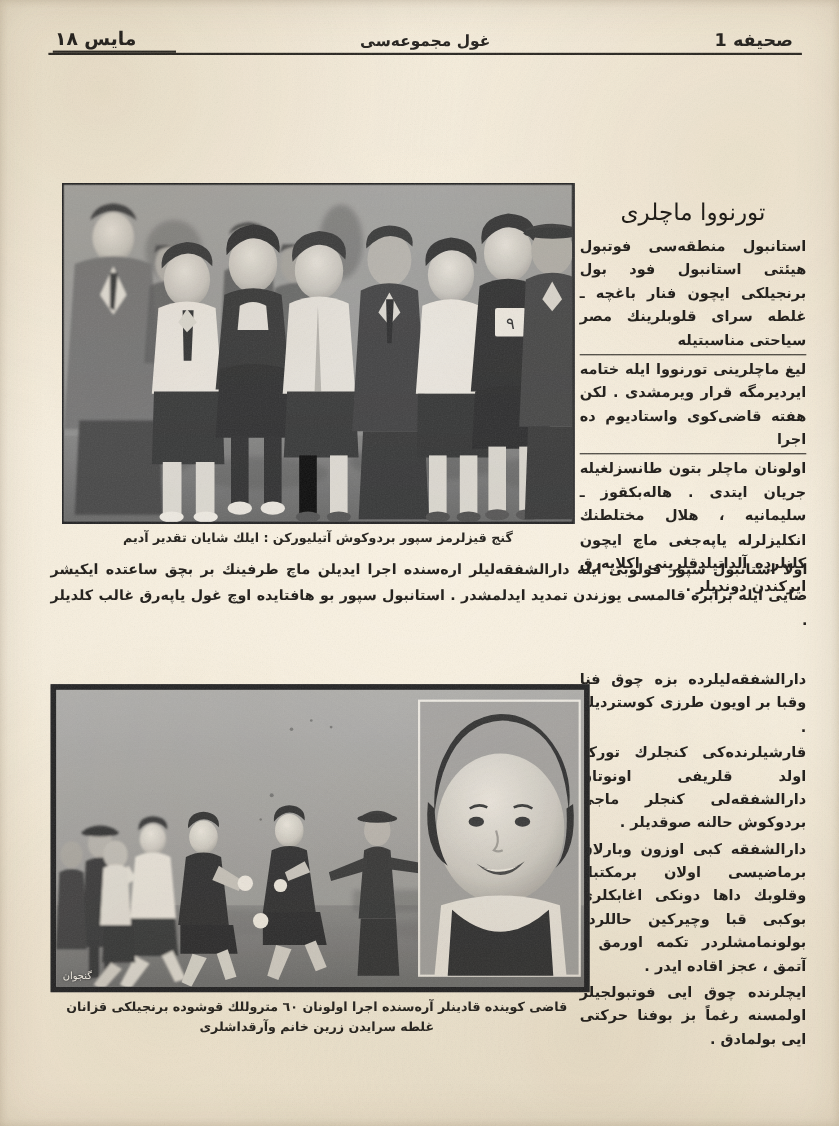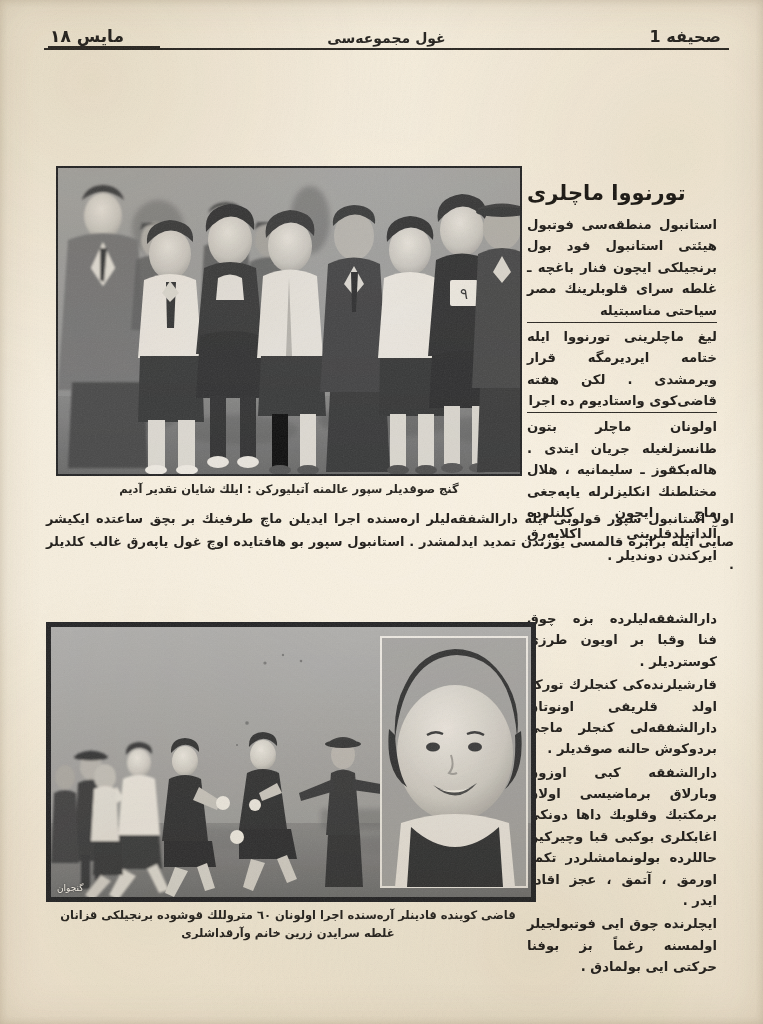--- a/index.html
+++ b/index.html
@@ -170,28 +170,28 @@
     position: absolute;
     direction: rtl;
     text-align: right;
     font-size: 13.2px;
     line-height: 1.62;
     color: #1e1b17;
     font-weight: 600;
   }
   .headline {
     direction: rtl;
-    text-align: left;
+    text-align: center;
     font-size: 21px;
-    font-weight: 700;
+    font-weight: 400;
     letter-spacing: .5px;
     color: #191611;
     margin-bottom: 4px;
   }
-  .para { margin: 0 16px 2px 0; text-align: justify; text-align-last: right; }
+  .para { margin: 0 0 2px 0; text-align: justify; text-align-last: right; }
   .para.has-rule { border-bottom: 1.6px solid #2b2823; padding-bottom: 1px; display: block; }
 
   .fullwidth {
     position: absolute;
     direction: rtl;
     text-align: justify;
     text-align-last: right;
     font-size: 13px;
     line-height: 1.75;
     color: #1e1b17;
@@ -379,21 +379,21 @@
             <path d="M422 220 l48 0 3 84 -54 0z" fill="#2d3139"></path>
           </g>
 
           <rect width="462" height="306" fill="none"></rect>
           <g opacity=".13">
             <rect width="462" height="306" fill="url(#skyA)" style="mix-blend-mode:overlay"></rect>
           </g>
         </svg>
       </div>
     </div>
-    <div class="caption">گنج صوقدیلر سپور عالمنه آتیلیورکن : ایلك شایان تقدیر آدیم</div>
+    <div class="caption">گنج قیزلرمز سپور بردوكوش آتیلیورکن : ایلك شایان تقدیر آدیم</div>
   </div>
 
   <div class="col-right" style="left:527px; top:176px; width:206px;">
     <div class="headline">تورنووا ماچلری</div>
     <p class="para has-rule">استانبول منطقه‌سی فوتبول هیئتی استانبول فود بول برنجیلکی ایچون فنار باغچه ـ غلطه سرای قلوبلرینك مصر سیاحتی مناسبتیله</p>
     <p class="para has-rule" style="margin-top:3px;">لیغ ماچلرینی تورنووا ایله ختامه ایردیرمگه قرار ویرمشدی . لکن هفته قاضی‌کوی واستادیوم ده اجرا</p>
     <p class="para" style="margin-top:3px;">اولونان ماچلر بتون طانسزلغیله جریان ایتدی . هاله‌بکقوز ـ سلیمانیه ، هلال مختلطنك انكلیزلرله یاپه‌جغی ماچ ایچون كلنلرده آلداتیلدقلرینی اكلایه‌رق ایركندن دوندیلر .</p>
   </div>
 
   <div class="fullwidth" style="left:46px; top:508px; width:688px;">اولا استانبول سپور قولوبی ایله دارالشفقه‌لیلر اره‌سنده اجرا ایدیلن ماچ طرفینك بر بچق ساعتده ایكیشر صایی ایله برابره قالمسی یوزندن تمدید ایدلمشدر . استانبول سپور بو هافتایده اوچ غول یاپه‌رق غالب كلدیلر .</div>

